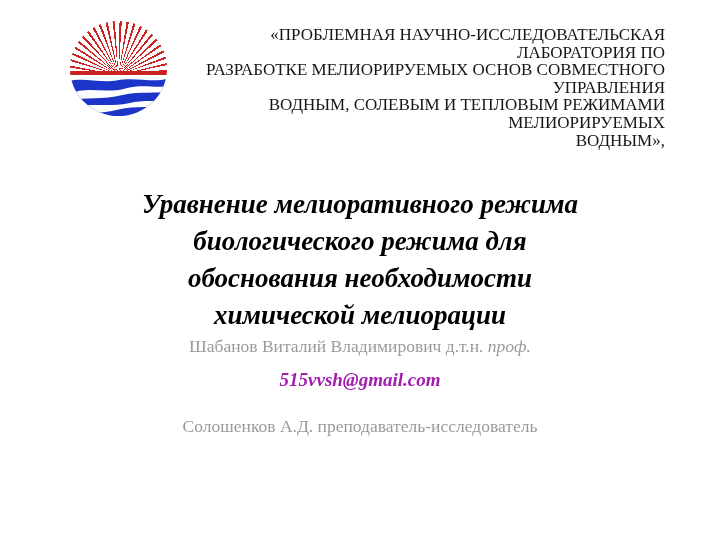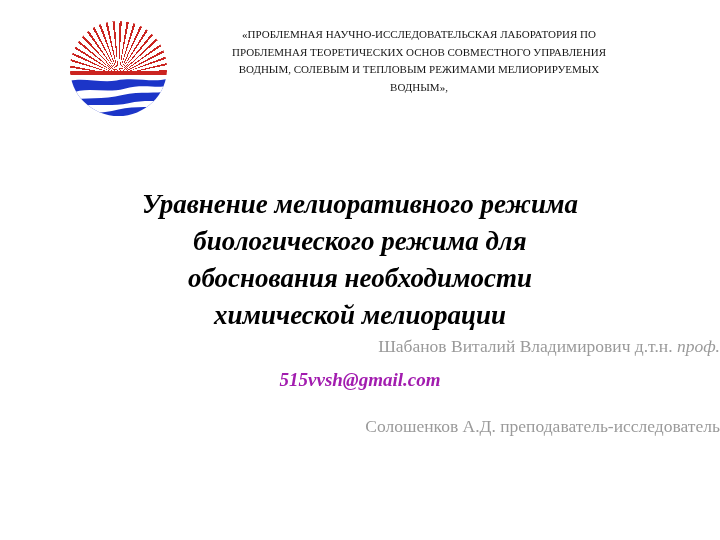--- a/index.html
+++ b/index.html
@@ -46,22 +46,22 @@
     height: 44%;
     display: block;
   }
 
   
   .header-text {
     position: absolute;
     left: 173px;
     top: 26px;
     width: 492px;
-    text-align: center;
-    font-size: 11px;
+    text-align: right;
+    font-size: 17px;
     line-height: 17.6px;
     color: #161616;
   }
 
   
   .title {
     position: absolute;
     left: 40px;
     top: 186px;
     width: 640px;
@@ -73,21 +73,21 @@
     line-height: 37px;
     color: #000000;
   }
 
   
   .author1, .author2 {
     position: absolute;
     left: 0;
     width: 720px;
     margin: 0;
-    text-align: right;
+    text-align: center;
     font-size: 17.5px;
     color: #9a9a9a;
   }
   .author1 { top: 336px; }
   .author2 { top: 416px; }
   .author1 .degree { font-style: italic; }
   .email {
     position: absolute;
     left: 0;
     top: 369px;
@@ -110,21 +110,21 @@
     <div class="rays-base"></div>
     <svg class="waves" viewBox="0 0 100 46" preserveAspectRatio="none" aria-hidden="true">
       <path fill="#1c35c8" d="M0,7 C14,2 32,9 48,6 C68,2 84,9 100,4 L100,46 L0,46 Z"></path>
       <path fill="#ffffff" d="M0,22 C16,11 36,21 56,15 C76,9 90,16 100,11 L100,17 C88,22 72,17 54,22 C34,28 14,24 0,28 Z"></path>
       <path fill="#ffffff" d="M0,38 C18,29 40,36 60,31 C80,26 92,31 100,27 L100,33 C86,37 68,33 50,38 C32,43 12,42 0,44 Z"></path>
     </svg>
   </div>
 
   <div class="header-text">
     <div>«ПРОБЛЕМНАЯ НАУЧНО-ИССЛЕДОВАТЕЛЬСКАЯ ЛАБОРАТОРИЯ ПО</div>
-    <div>ПРОБЛЕМНАЯ ТЕОРЕТИЧЕСКИХ ОСНОВ СОВМЕСТНОГО УПРАВЛЕНИЯ</div>
+    <div>РАЗРАБОТКЕ МЕЛИОРИРУЕМЫХ ОСНОВ СОВМЕСТНОГО УПРАВЛЕНИЯ</div>
     <div>ВОДНЫМ, СОЛЕВЫМ И ТЕПЛОВЫМ РЕЖИМАМИ МЕЛИОРИРУЕМЫХ</div>
     <div>ВОДНЫМ»,</div>
   </div>
 
   <h1 class="title">
     <div>Уравнение мелиоративного режима</div>
     <div>биологического режима для</div>
     <div>обоснования необходимости</div>
     <div>химической мелиорации</div>
   </h1>

